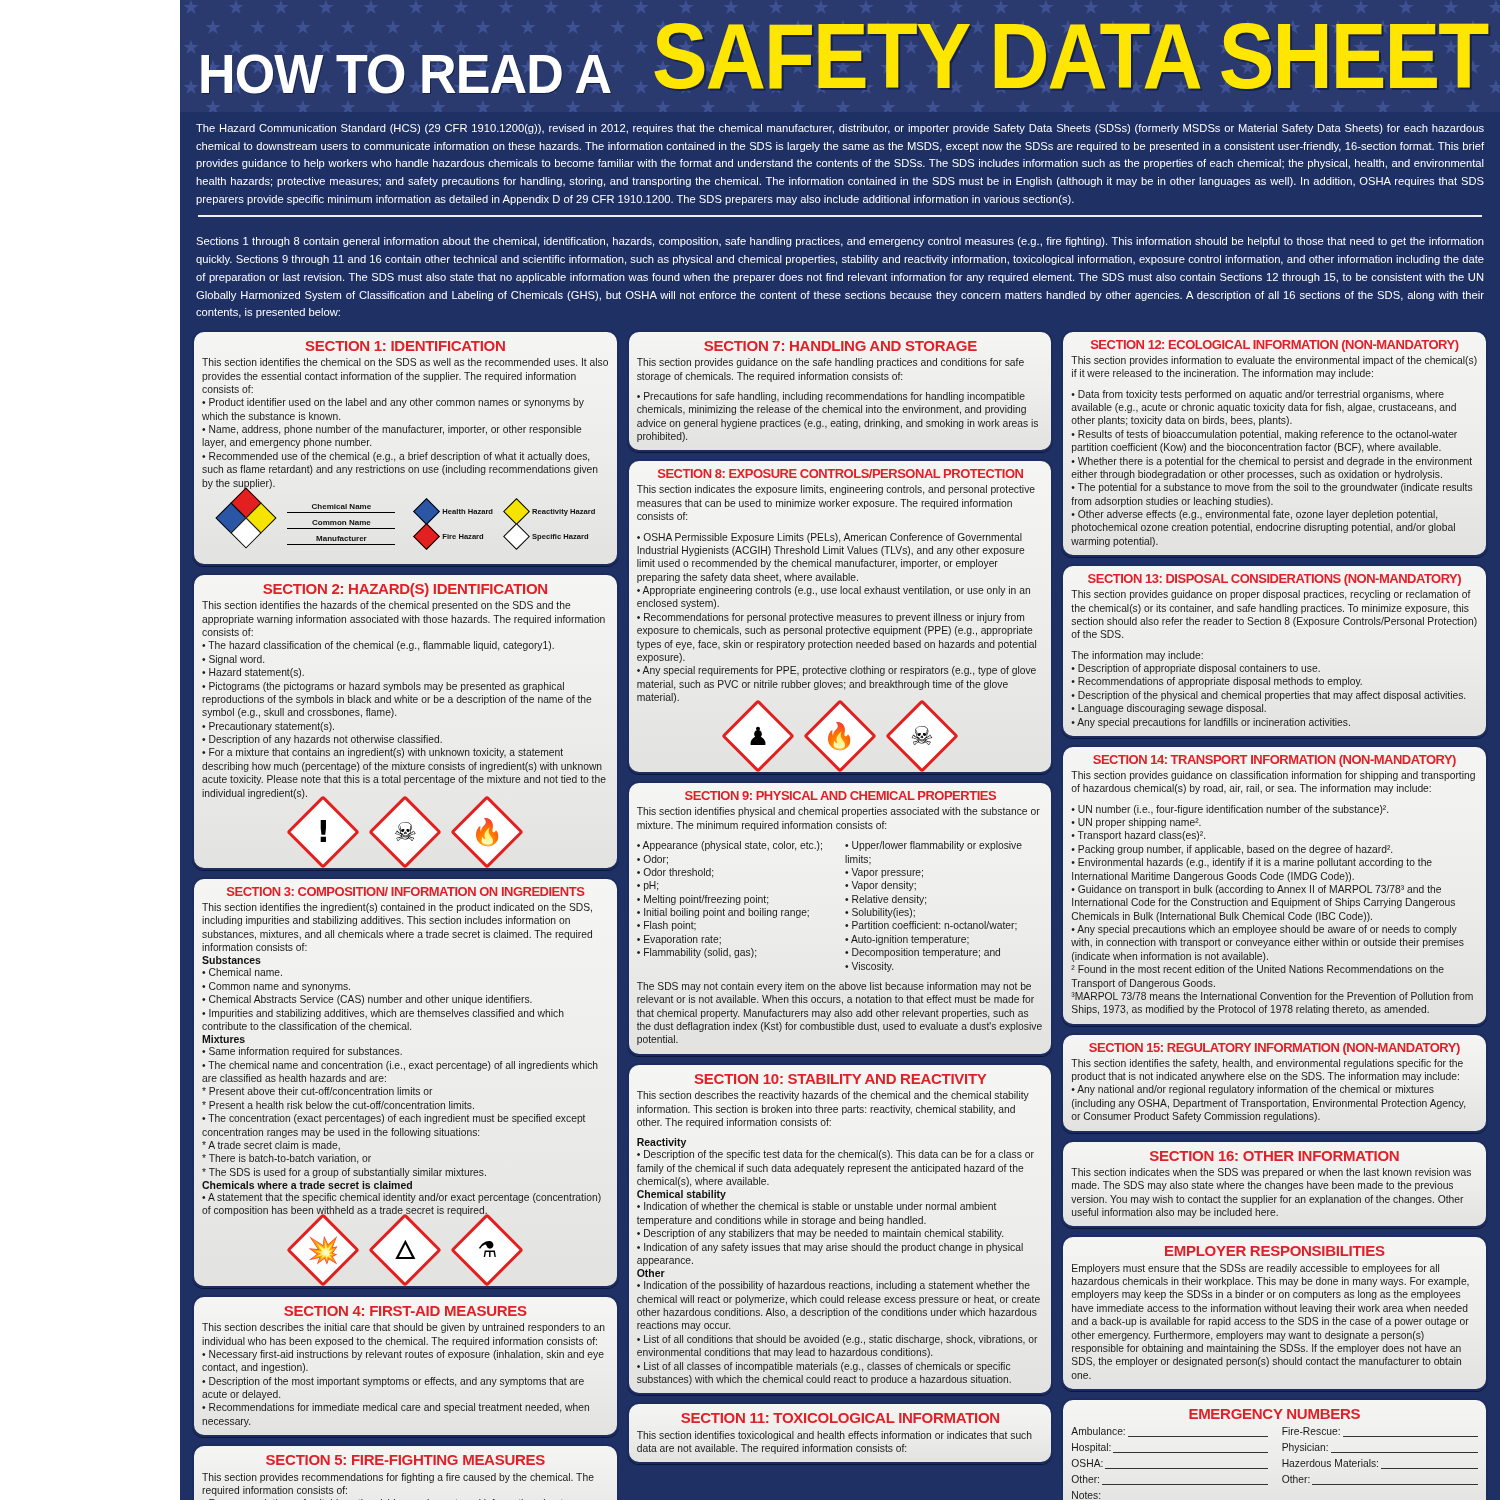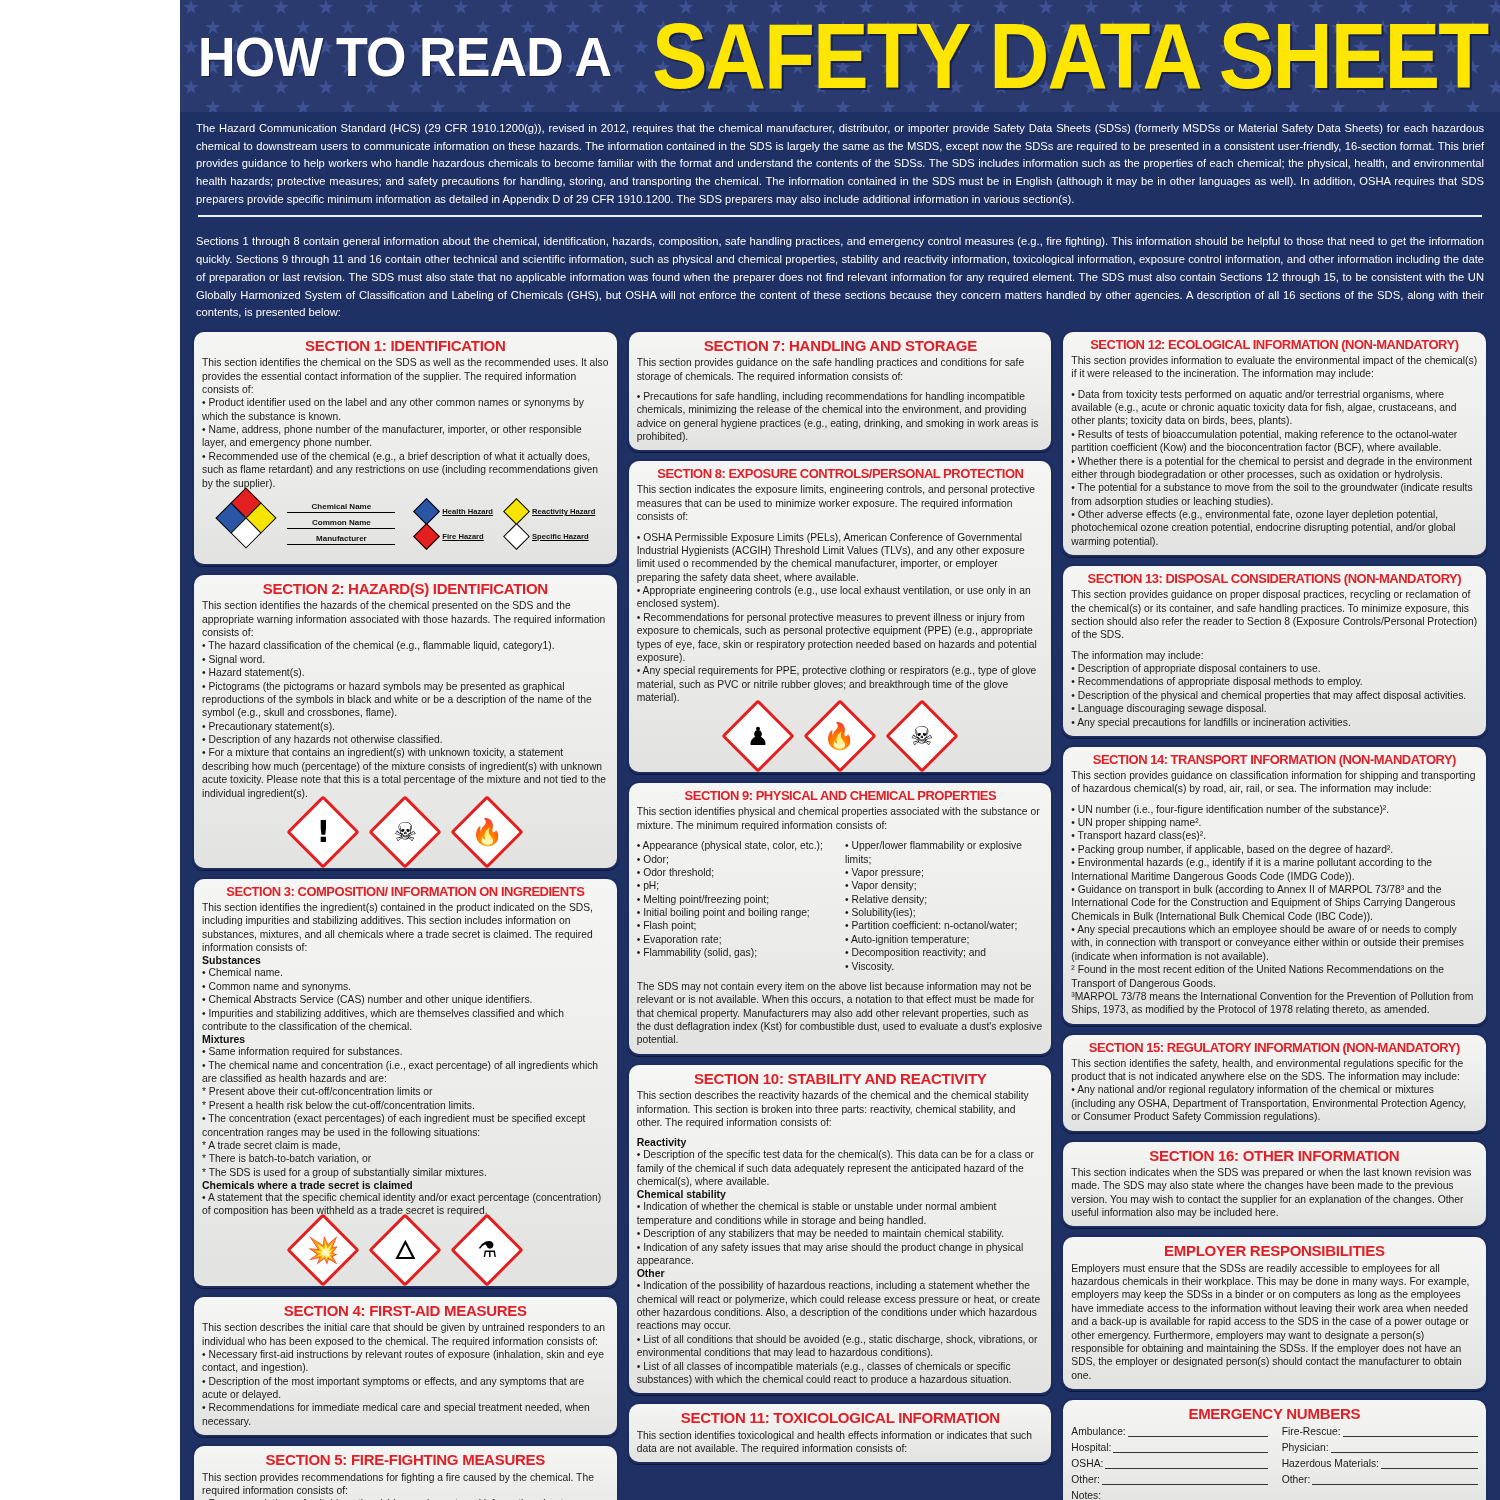--- a/index.html
+++ b/index.html
@@ -43,21 +43,21 @@
     content: "★";
     position: absolute;
     left: -10px; top: -11px;
     color: #3d5193;
   }
   .title-wrap {
     position: absolute;
     left: 18px; right: 12px; top: 50%;
     transform: translateY(-50%);
     display: flex;
-    align-items: center;
+    align-items: flex-end;
     white-space: nowrap;
   }
   .t-white {
     color: #ffffff;
     font-family: "Liberation Sans", sans-serif;
     font-weight: bold;
     font-size: 56px;
     letter-spacing: -1px;
     transform: scaleX(0.93);
     transform-origin: left center;
@@ -193,21 +193,20 @@
     font-size: 8px;
     font-weight: bold;
     padding-bottom: 1px;
     color: #111;
   }
   .legend {
     display: grid;
     grid-template-columns: auto auto;
     gap: 6px 14px;
     margin-left: 12px;
-    text-decoration: underline;
   }
   .legend-item { display: flex; align-items: center; gap: 6px; }
   .legend-dia {
     width: 19px; height: 19px;
     transform: rotate(45deg);
     border: 1.2px solid #000;
   }
   .legend-lab { font-size: 7.6px; font-weight: bold; color: #111; }
 
   
@@ -613,21 +612,21 @@
               <div class="line">• Flammability (solid, gas);</div>
             </div>
           <div id="s9right">
               <div class="line">• Upper/lower flammability or explosive limits;</div>
               <div class="line">• Vapor pressure;</div>
               <div class="line">• Vapor density;</div>
               <div class="line">• Relative density;</div>
               <div class="line">• Solubility(ies);</div>
               <div class="line">• Partition coefficient: n-octanol/water;</div>
               <div class="line">• Auto-ignition temperature;</div>
-              <div class="line">• Decomposition reactivity; and</div>
+              <div class="line">• Decomposition temperature; and</div>
               <div class="line">• Viscosity.</div>
             </div>
         </div>
         <div class="gap"></div>
         <div class="line">The SDS may not contain every item on the above list because information may not be relevant or is not available. When this occurs, a notation to that effect must be made for that chemical property. Manufacturers may also add other relevant properties, such as the dust deflagration index (Kst) for combustible dust, used to evaluate a dust's explosive potential.</div>
       </div>
 
       <div class="card">
         <h2>SECTION 10: STABILITY AND REACTIVITY</h2>
         <div class="line">This section describes the reactivity hazards of the chemical and the chemical stability information. This section is broken into three parts: reactivity, chemical stability, and other. The required information consists of:</div>

